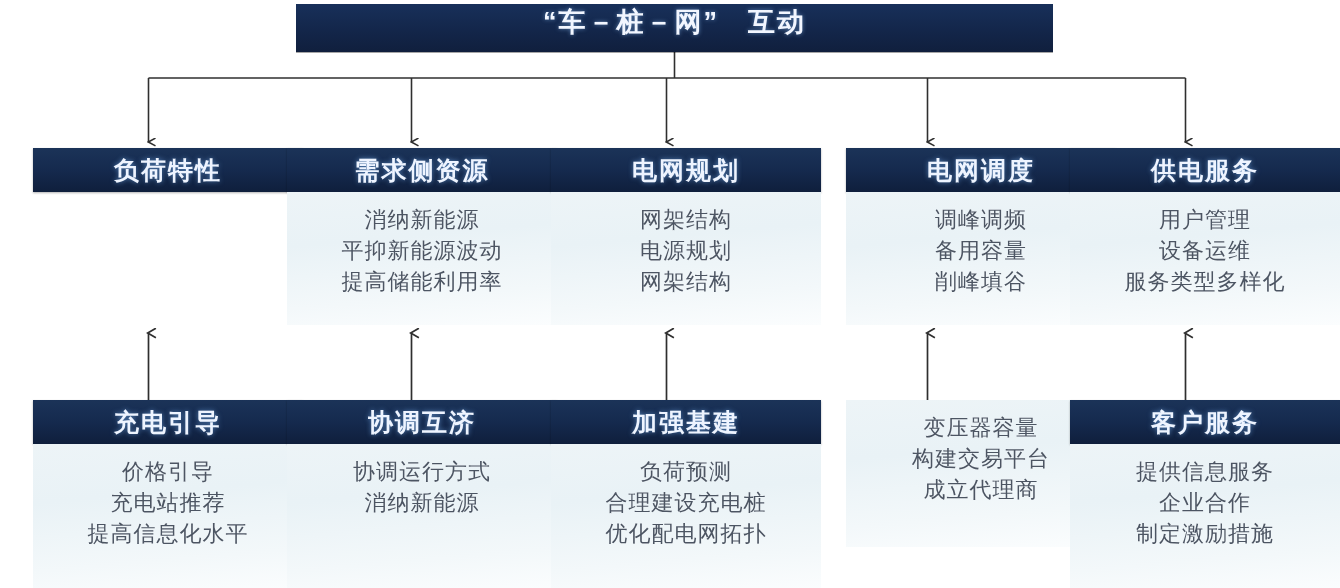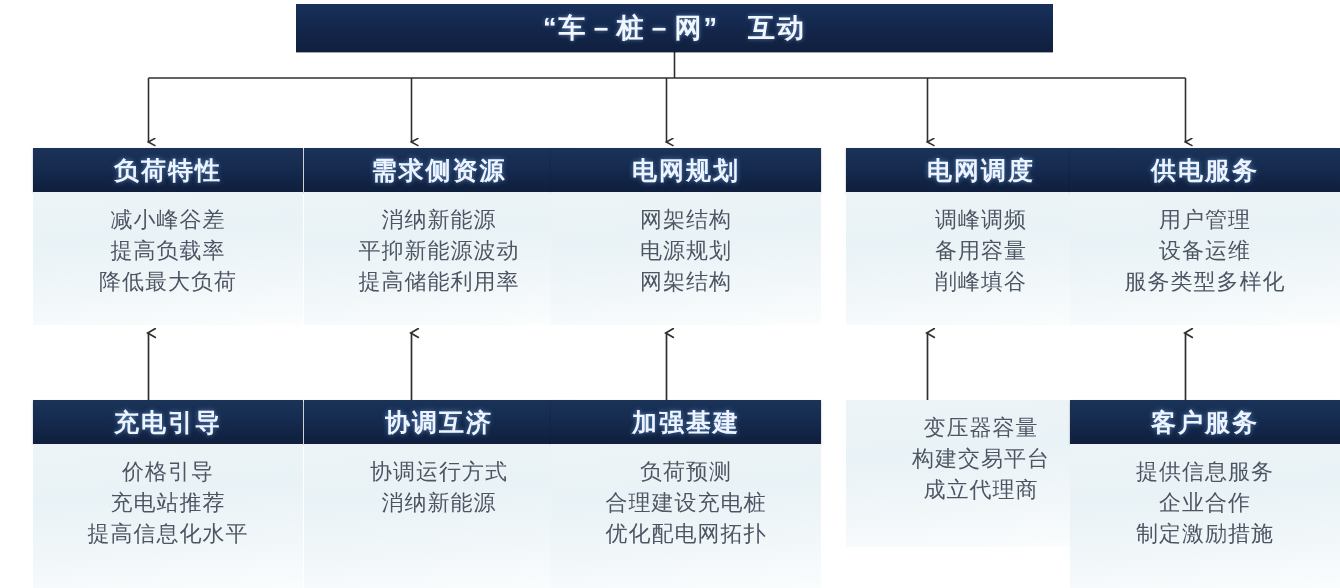--- a/index.html
+++ b/index.html
@@ -11,21 +11,21 @@
   }
   #stage{position:relative;width:1340px;height:588px;}
 
   
   #wires{position:absolute;left:0;top:0;width:1340px;height:588px;pointer-events:none;}
 
   
   .title-box{
     position:absolute;left:296px;top:4px;width:757px;height:48px;
     background:linear-gradient(180deg,#18305a 0%,#13264a 55%,#101f3d 100%);
-    display:flex;align-items:center;justify-content:center;
+    display:flex;justify-content:center;
     box-shadow:0 1px 0 rgba(0,0,0,.35);
   }
   .title-text{
     color:#f2f6ff;font-size:27px;letter-spacing:2px;font-weight:600;
     text-shadow:0 0 4px rgba(150,200,255,.55);
     white-space:pre;
   }
 
   
   .card{position:absolute;width:270px;}
@@ -49,21 +49,21 @@
   .item{
     color:#4c5563;font-size:22px;line-height:31px;letter-spacing:1px;
     text-shadow:0 0 1px rgba(255,255,255,.8);
     white-space:nowrap;
   }
 
   
   .row-top{top:148px;}
   .row-bottom{top:400px;}
   .col-1{left:33px;}
-  .col-2{left:304px;}
+  .col-2{left:287px;}
   .col-3{left:551px;}
   .col-4{left:812px;padding-left:34px;}
   .col-5{left:1070px;}
 </style>
 </head>
 <body>
 
 <div id="stage">
 
   <svg id="wires" viewBox="0 0 1340 588">
@@ -94,25 +94,20 @@
   </svg>
 
   <div class="title-box">
     <span class="title-text">“车－桩－网”　互动</span>
   </div>
 
   <div class="card row-top col-1">
     <div class="card-head">
       <span class="card-head-text">负荷特性</span>
     </div>
-    <div class="card-body h-top">
-      <span class="item">减小峰谷差</span>
-      <span class="item">提高负载率</span>
-      <span class="item">降低最大负荷</span>
-    </div>
   </div>
 
   <div class="card row-top col-2">
     <div class="card-head">
       <span class="card-head-text">需求侧资源</span>
     </div>
     <div class="card-body h-top">
       <span class="item">消纳新能源</span>
       <span class="item">平抑新能源波动</span>
       <span class="item">提高储能利用率</span>

